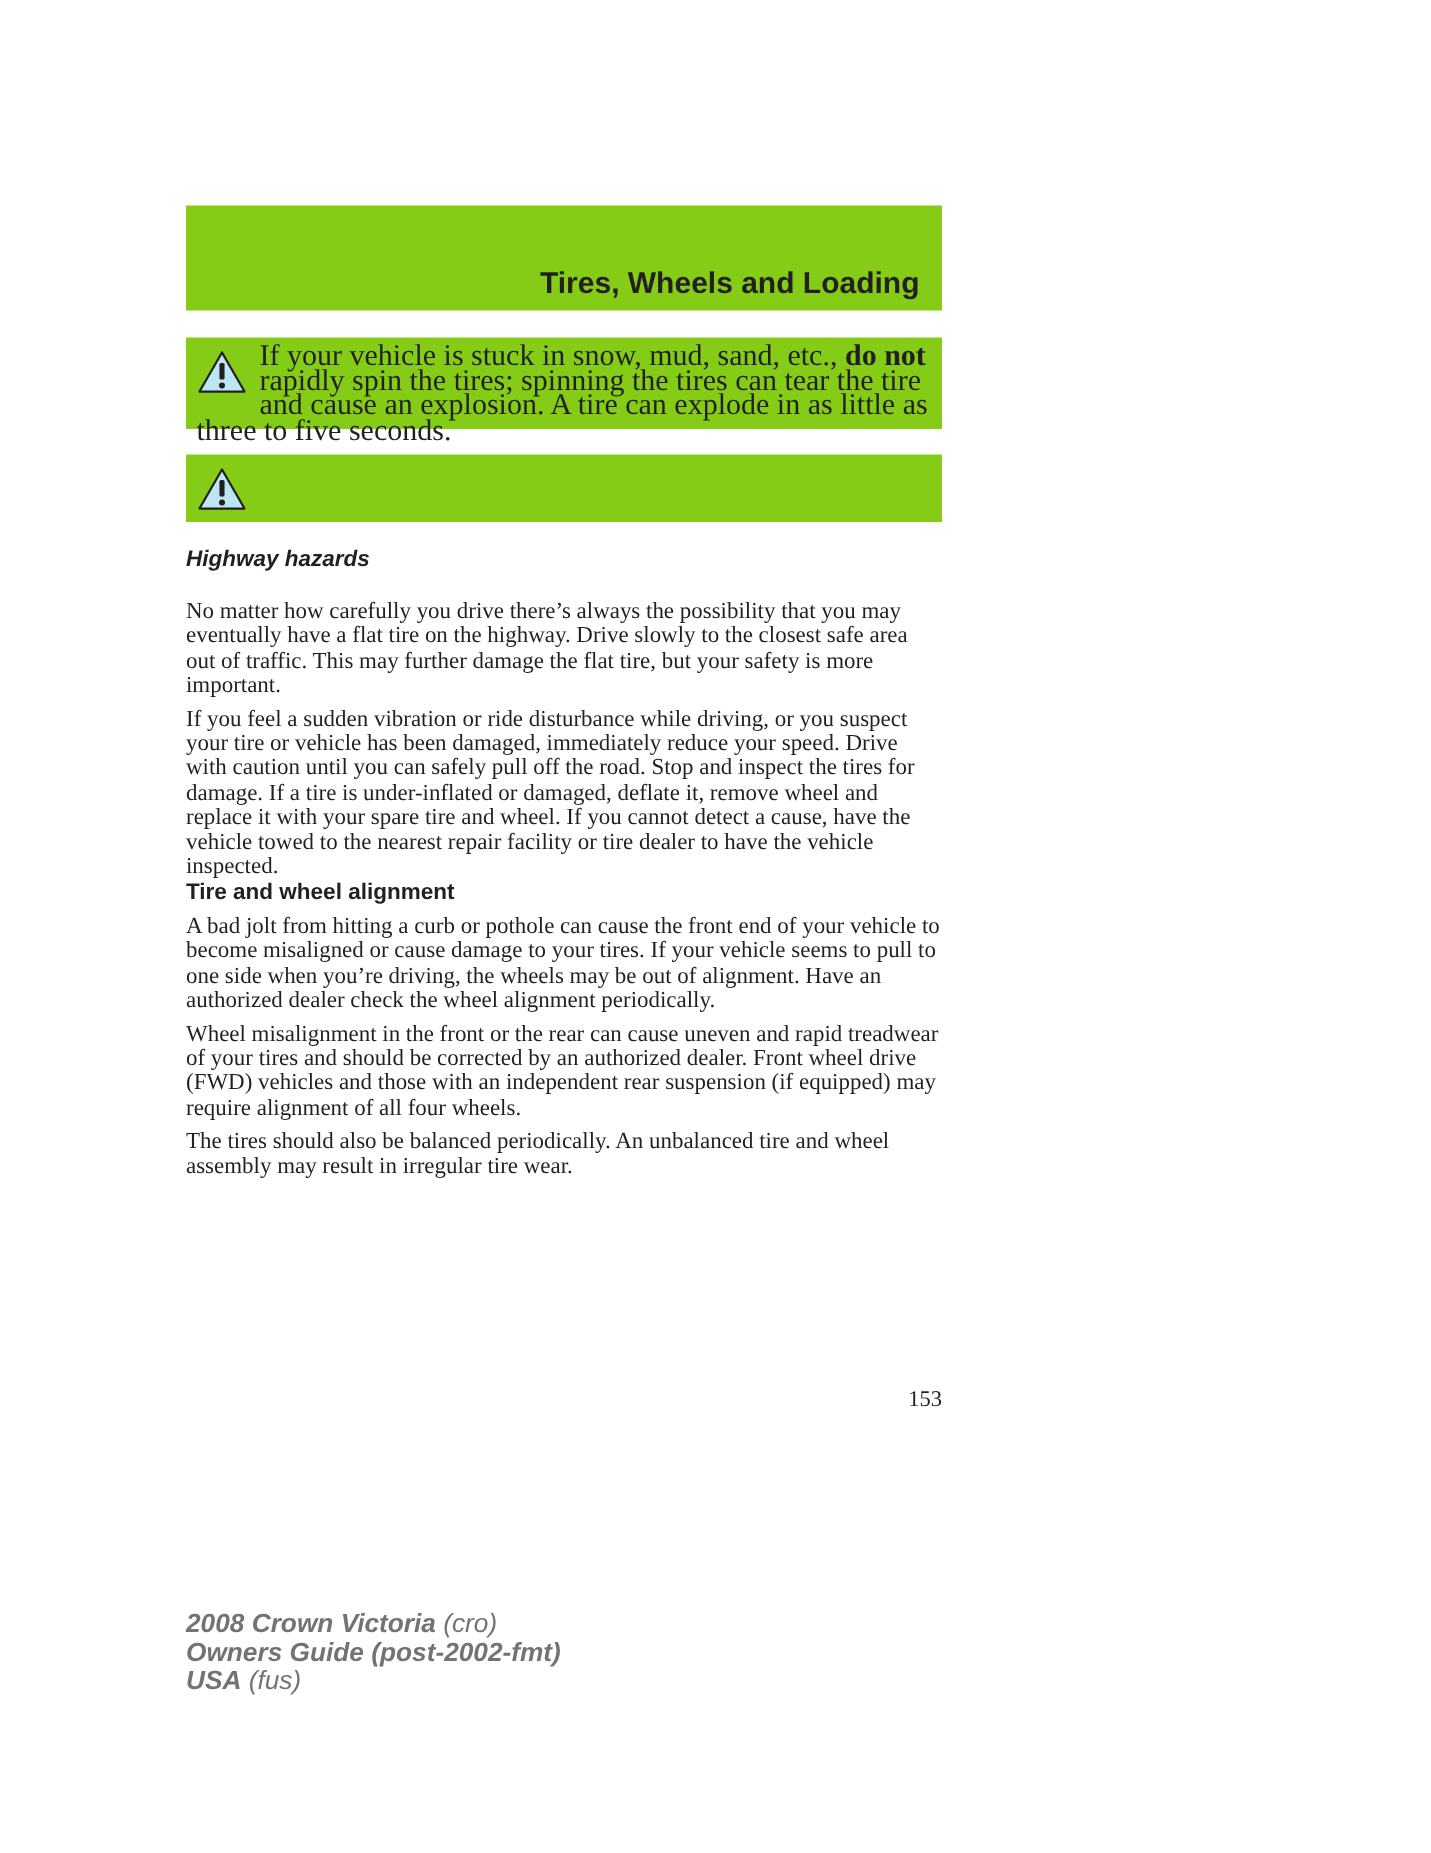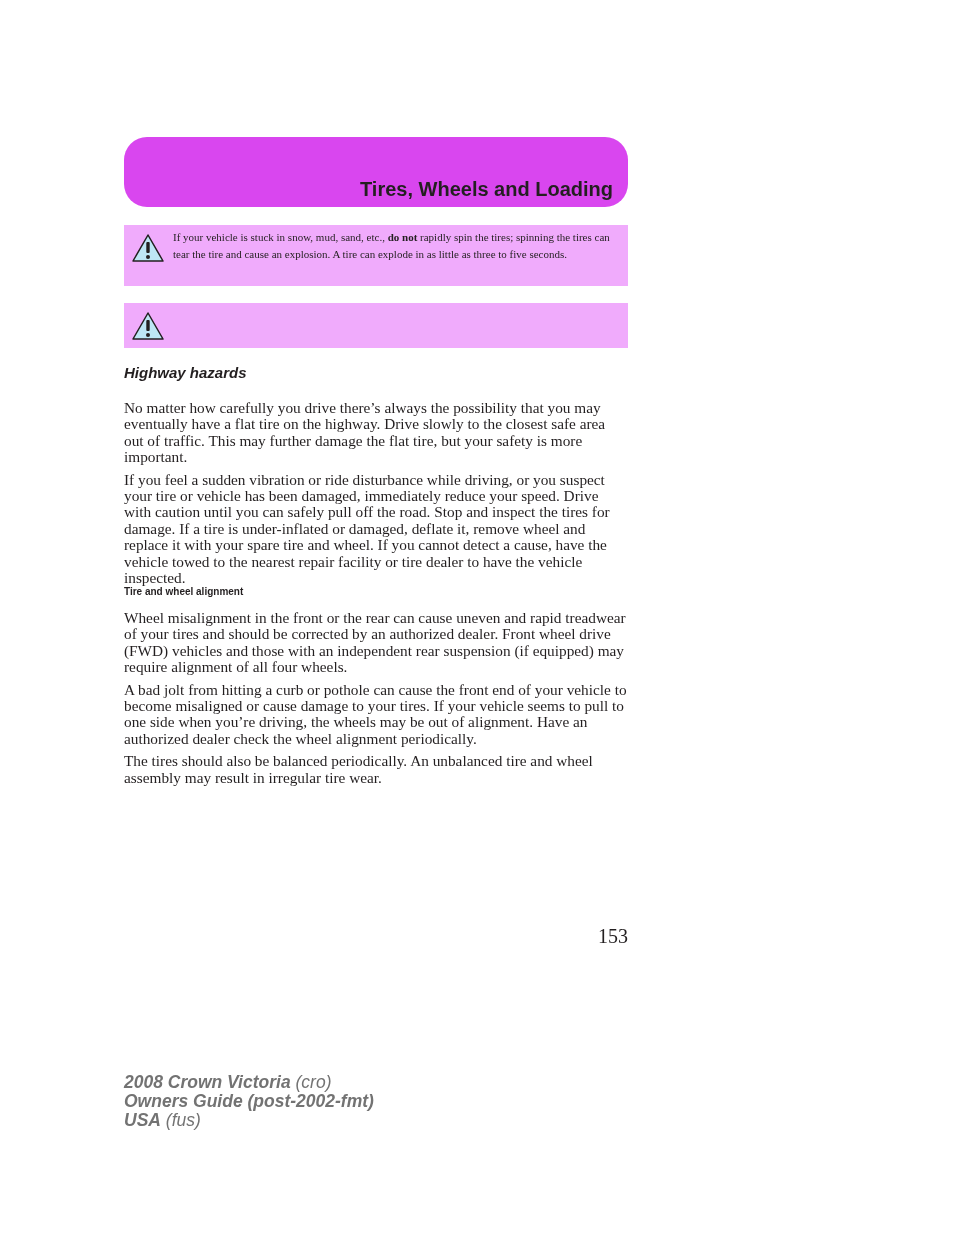--- a/index.html
+++ b/index.html
@@ -1,34 +1,34 @@
 <!DOCTYPE html>
 <html><head>
 <meta charset="utf-8">
 <style>
   html, body { margin: 0; padding: 0; background: #ffffff; }
   body { width: 954px; height: 1235px; position: relative; overflow: hidden;
          font-family: "DejaVu Serif", "Liberation Serif", serif; color: #231f20; }
-  .header-band { position: absolute; left: 124px; top: 137px; width: 504px; height: 70px; background: #d946ef; border-radius: 23px; }
+  .header-band { position: absolute; left: 124px; top: 137px; width: 504px; height: 70px; background: #84cc16; }
   .header-title { position: absolute; right: 15px; bottom: 6px; margin: 0;
                   font-family: "Liberation Sans", sans-serif; font-weight: bold; font-size: 20px; color: #231f20; }
-  .warn { position: absolute; left: 124px; width: 504px; background: #f0abfc; box-sizing: border-box;
-          padding: 4px 8px 8px 7px; font-family: "Liberation Serif", serif; font-size: 11px; line-height: 16.5px; }
+  .warn { position: absolute; left: 124px; width: 504px; background: #84cc16; box-sizing: border-box;
+          padding: 4px 8px 8px 7px; font-family: "Liberation Serif", serif; font-size: 20px; line-height: 16.5px; }
   .warn .tri { float: left; width: 34px; height: 30px; margin: 4px 8px 0 0; }
   .w1 { top: 225px; height: 61px; }
   .w2 { top: 303px; height: 45px; }
   .body-text { position: absolute; left: 124px; width: 504px; font-family: "Liberation Serif", serif;
                font-size: 15.3px; line-height: 16.4px; }
   .body-text p { margin: 0 0 6px 0; }
   h2.sub-ital { position: absolute; left: 124px; margin: 0; font-family: "Liberation Sans", sans-serif;
                 font-size: 15px; font-weight: bold; font-style: italic; }
   h2.sub { position: absolute; left: 124px; margin: 0; font-family: "Liberation Sans", sans-serif;
-           font-size: 10px; font-weight: bold; }
+           font-size: 15px; font-weight: bold; }
   .page-num { position: absolute; left: 580px; top: 925px; width: 48px; text-align: right;
-              font-family: "Liberation Serif", serif; font-size: 20px; }
+              font-family: "Liberation Serif", serif; font-size: 15px; }
   .footer { position: absolute; left: 124px; top: 1046px; font-family: "Liberation Sans", sans-serif;
             font-size: 17.5px; line-height: 19px; color: #737373; font-style: italic; margin-top: 27px; }
   .footer b { font-weight: bold; }
   .footer span.n { font-weight: normal; }
 </style>
 </head>
 <body>
 
 <div class="header-band">
   <h1 class="header-title">Tires, Wheels and Loading</h1>
@@ -52,22 +52,22 @@
 </div>
 
 <h2 class="sub-ital" style="top:364px;font-style:italic;">Highway hazards</h2>
 <div class="body-text" style="top:400px;">
   <p>No matter how carefully you drive there’s always the possibility that you may eventually have a flat tire on the highway. Drive slowly to the closest safe area out of traffic. This may further damage the flat tire, but your safety is more important.</p>
   <p>If you feel a sudden vibration or ride disturbance while driving, or you suspect your tire or vehicle has been damaged, immediately reduce your speed. Drive with caution until you can safely pull off the road. Stop and inspect the tires for damage. If a tire is under-inflated or damaged, deflate it, remove wheel and replace it with your spare tire and wheel. If you cannot detect a cause, have the vehicle towed to the nearest repair facility or tire dealer to have the vehicle inspected.</p>
 </div>
 
 <h2 class="sub" style="top:586px;">Tire and wheel alignment</h2>
 <div class="body-text" style="top:610px;">
+  <p>A bad jolt from hitting a curb or pothole can cause the front end of your vehicle to become misaligned or cause damage to your tires. If your vehicle seems to pull to one side when you’re driving, the wheels may be out of alignment. Have an authorized dealer check the wheel alignment periodically.</p>
   <p>Wheel misalignment in the front or the rear can cause uneven and rapid treadwear of your tires and should be corrected by an authorized dealer. Front wheel drive (FWD) vehicles and those with an independent rear suspension (if equipped) may require alignment of all four wheels.</p>
-  <p>A bad jolt from hitting a curb or pothole can cause the front end of your vehicle to become misaligned or cause damage to your tires. If your vehicle seems to pull to one side when you’re driving, the wheels may be out of alignment. Have an authorized dealer check the wheel alignment periodically.</p>
   <p>The tires should also be balanced periodically. An unbalanced tire and wheel assembly may result in irregular tire wear.</p>
 </div>
 
 <div class="page-num">153</div>
 
 <div class="footer">
   <div><b>2008 Crown Victoria</b><span class="n"> (cro)</span></div>
   <div><b>Owners Guide (post-2002-fmt)</b></div>
   <div><b>USA</b><span class="n"> (fus)</span></div>
 </div>

